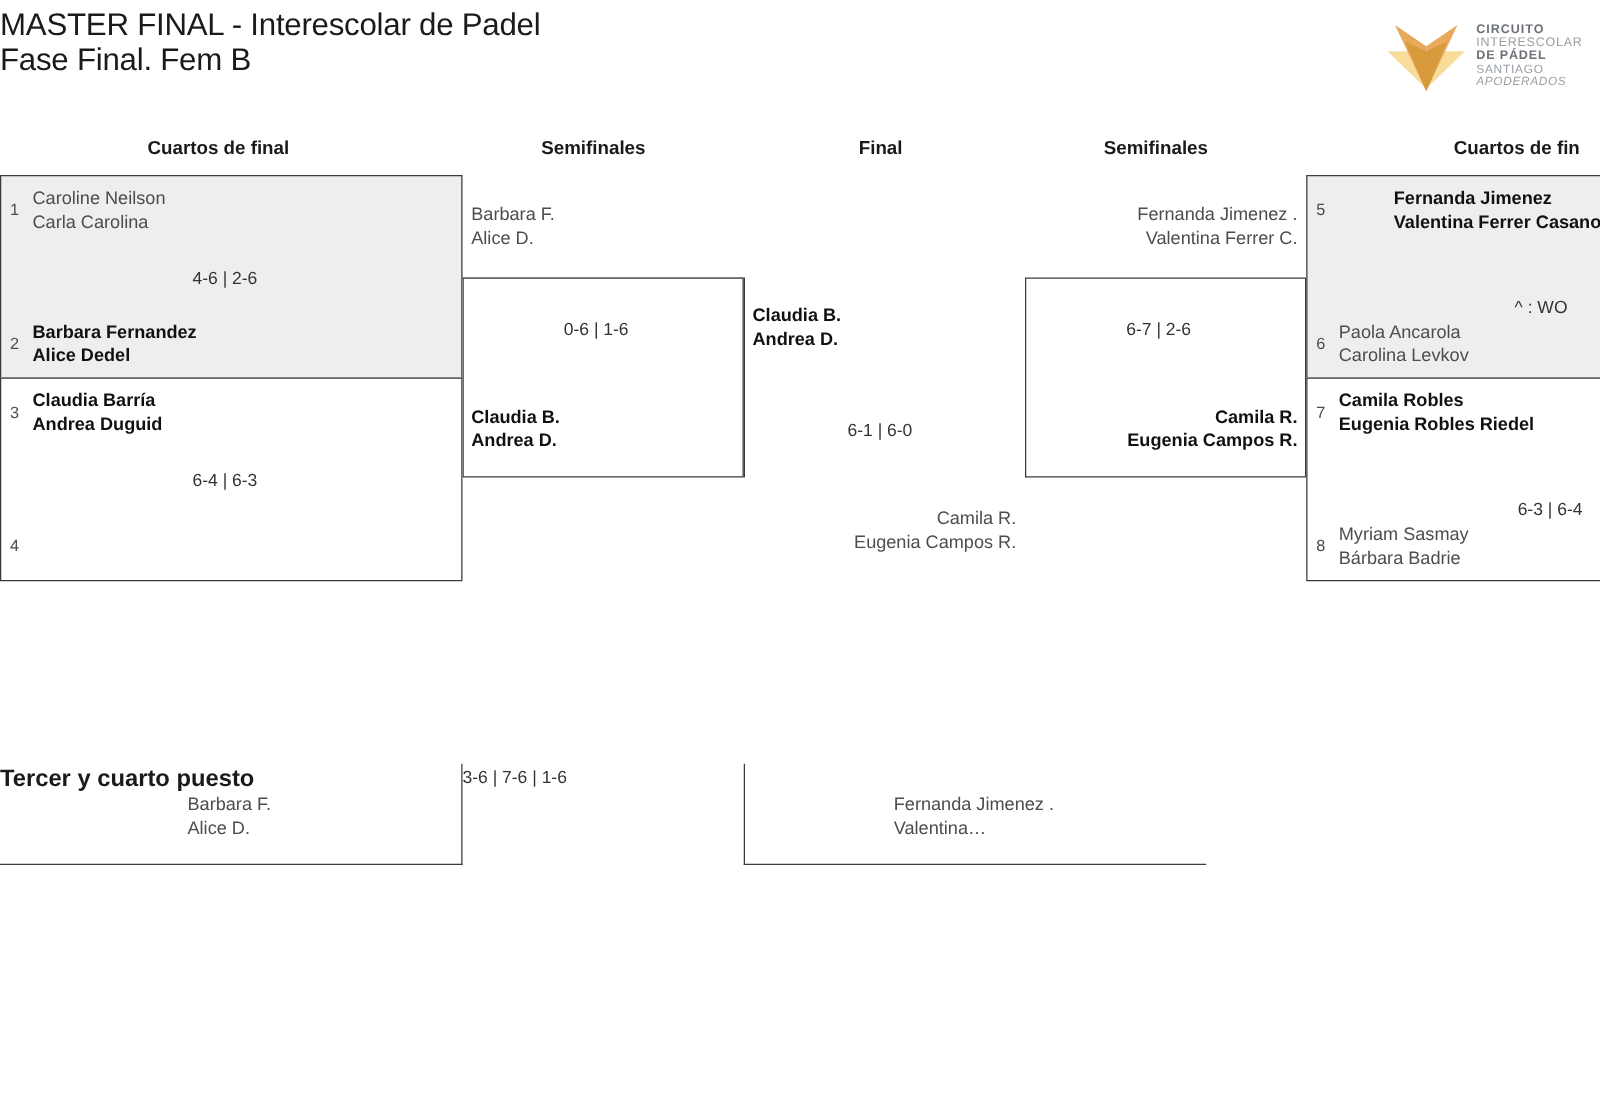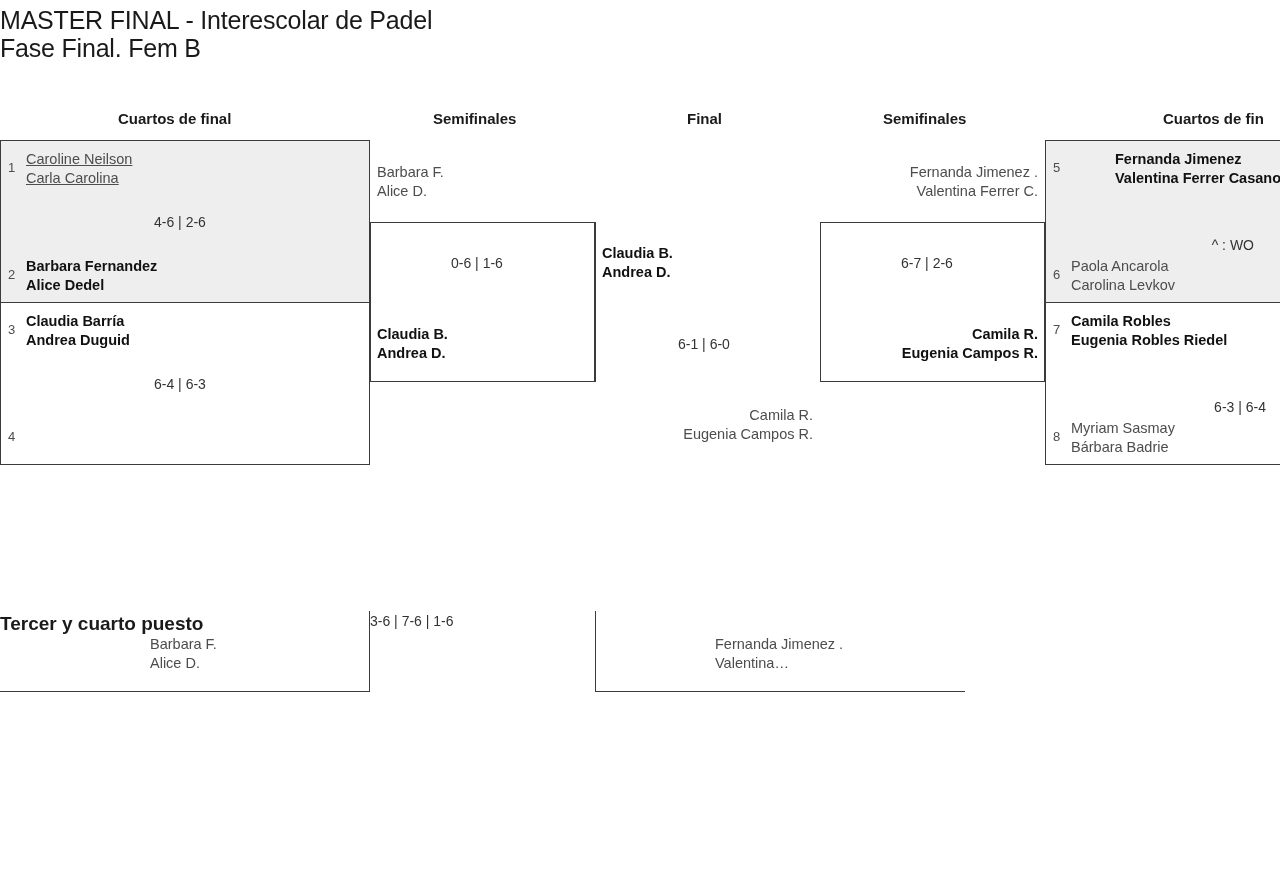--- a/index.html
+++ b/index.html
@@ -111,32 +111,48 @@
   }
 </style>
 </head>
 <body>
 
 <div id="root">
 
   <div class="page-title"><span>MASTER FINAL - Interescolar de Padel</span>
 <span>Fase Final. Fem B</span></div>
 
+  <div class="logo-wrap">
+    <svg class="logo-mark" viewBox="0 0 66 60">
+      <polygon points="2,26 33,26 33,56" fill="#f7dc9a"></polygon>
+      <polygon points="64,26 33,26 33,56" fill="#f7dc9a"></polygon>
+      <polygon points="8,5 33,22 33,58" fill="#e8a95b"></polygon>
+      <polygon points="58,5 33,22 33,58" fill="#e8a95b"></polygon>
+      <polygon points="16,18 33,26 50,18 33,58" fill="#d79a3c"></polygon>
+    </svg>
+    <div class="logo-text">
+      <div class="lt-1">CIRCUITO</div>
+      <div class="lt-2">INTERESCOLAR</div>
+      <div class="lt-3">DE PÁDEL</div>
+      <div class="lt-4">SANTIAGO</div>
+      <div class="lt-5">APODERADOS</div>
+    </div>
+  </div>
 
   <div class="round-head" style="left:118px;">Cuartos de final</div>
   <div class="round-head" style="left:433px;">Semifinales</div>
   <div class="round-head" style="left:687px;">Final</div>
   <div class="round-head" style="left:883px;">Semifinales</div>
   <div class="round-head" style="left:1163px;">Cuartos de fin</div>
 
   <div class="mbox shaded" style="left:0px; top:140px; width:370px; height:163px;"></div>
   <div class="mbox" style="left:0px; top:302px; width:370px; height:163px;"></div>
 
   <div class="seed" style="left:8px; top:161px;">1</div>
-  <div class="entry loser" style="left:26px; top:150px;text-decoration:underline;">
+  <div class="entry loser" style="left:26px; top:150px;">
     <span class="ln">Caroline Neilson</span>
     <span class="ln">Carla Carolina</span>
   </div>
   <div class="score" style="left:154px; top:214px;">4-6 | 2-6</div>
   <div class="seed" style="left:8px; top:268px;">2</div>
   <div class="entry winner" style="left:26px; top:257px;">
     <span class="ln">Barbara Fernandez</span>
     <span class="ln">Alice Dedel</span>
   </div>
 

